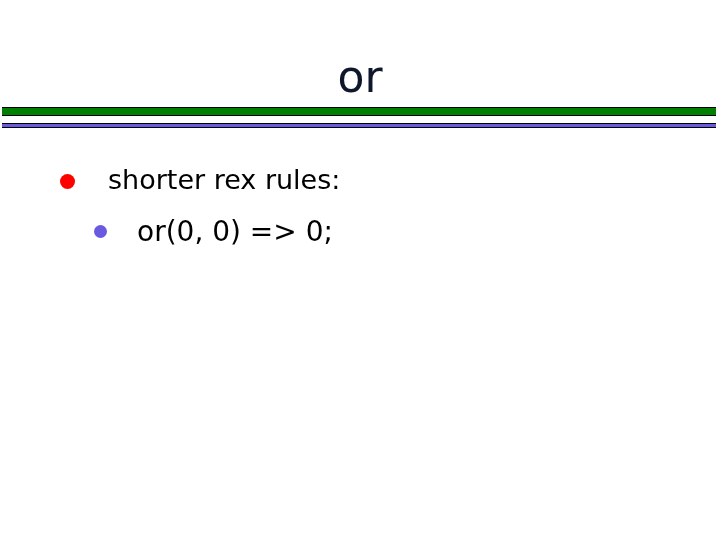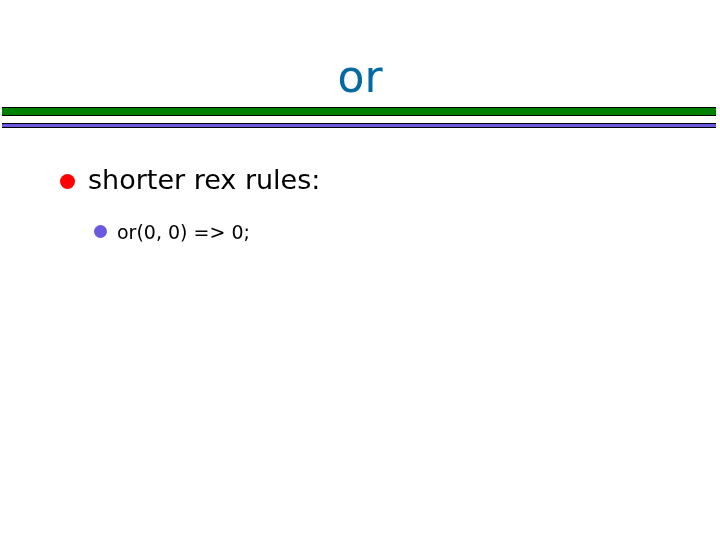--- a/index.html
+++ b/index.html
@@ -29,21 +29,21 @@
   .slide-title {
     position: absolute;
     left: 0;
     top: 52px;
     width: 720px;
     text-align: center;
     font-family: "DejaVu Sans", sans-serif;
     font-size: 44px;
     line-height: 50px;
     font-weight: 400;
-    color: #0369a1;
+    color: #0f172a;
     letter-spacing: 0px;
     white-space: pre;
   }
 
   
   .divider {
     position: absolute;
     left: 2px;
     top: 107px;
     width: 714px;
@@ -85,20 +85,21 @@
     position: absolute;
     left: 0;
     top: 160px;
     width: 720px;
   }
 
   .bullet-row {
     position: relative;
     display: flex;
     align-items: flex-start;
+    gap: 20px;
   }
 
   .bullet-l1 {
     margin-left: 60px;
     margin-bottom: 14px;
   }
   .bullet-l2 {
     margin-left: 94px;
     margin-bottom: 8px;
   }
@@ -126,21 +127,21 @@
   .bullet-text {
     font-family: "DejaVu Sans", sans-serif;
     color: #000000;
     white-space: pre;
   }
   .text-l1 {
     font-size: 27px;
     line-height: 40px;
   }
   .text-l2 {
-    font-size: 19px;
+    font-size: 28px;
     line-height: 36px;
   }
 </style>
 </head>
 <body>
 
 <div class="slide">
 
   <div class="slide-title">or</div>
 

